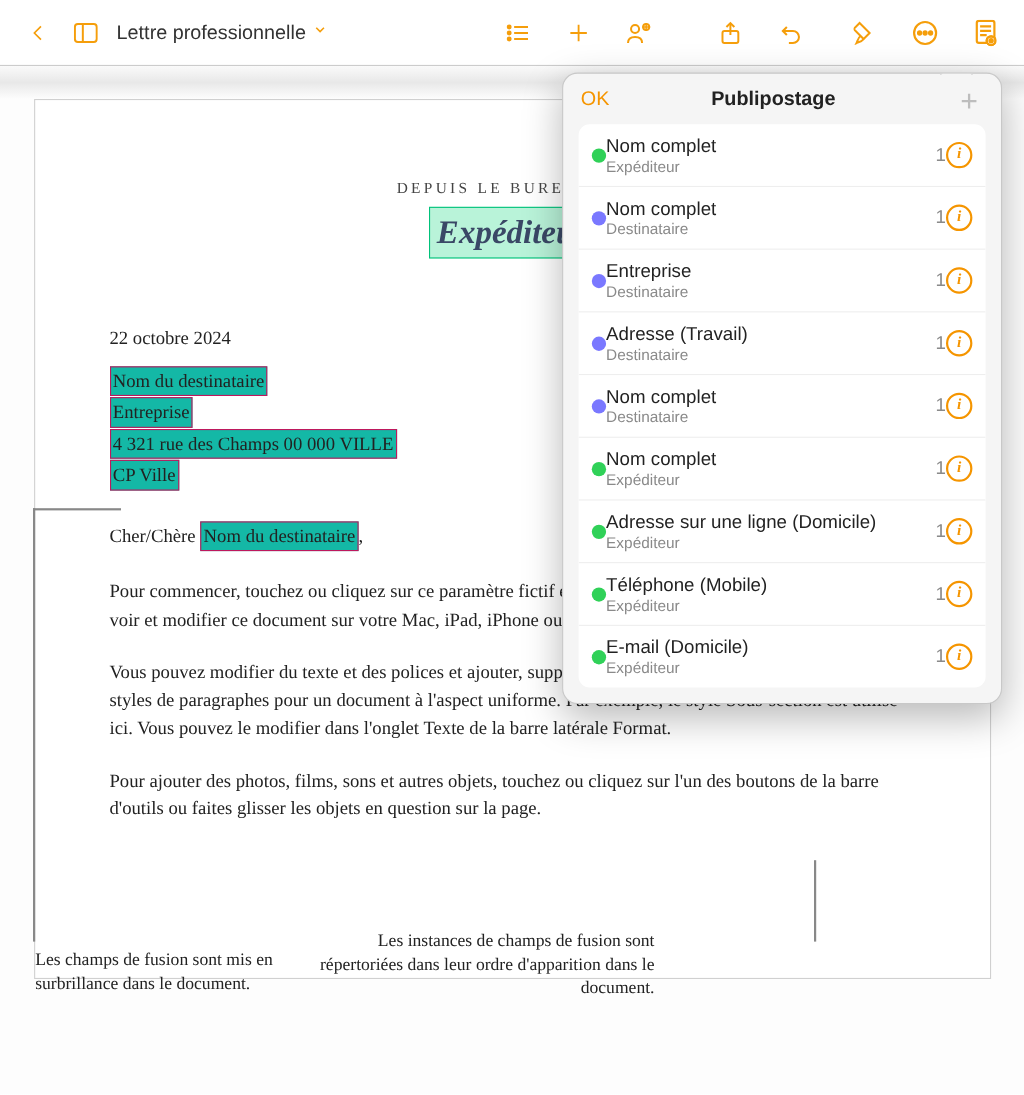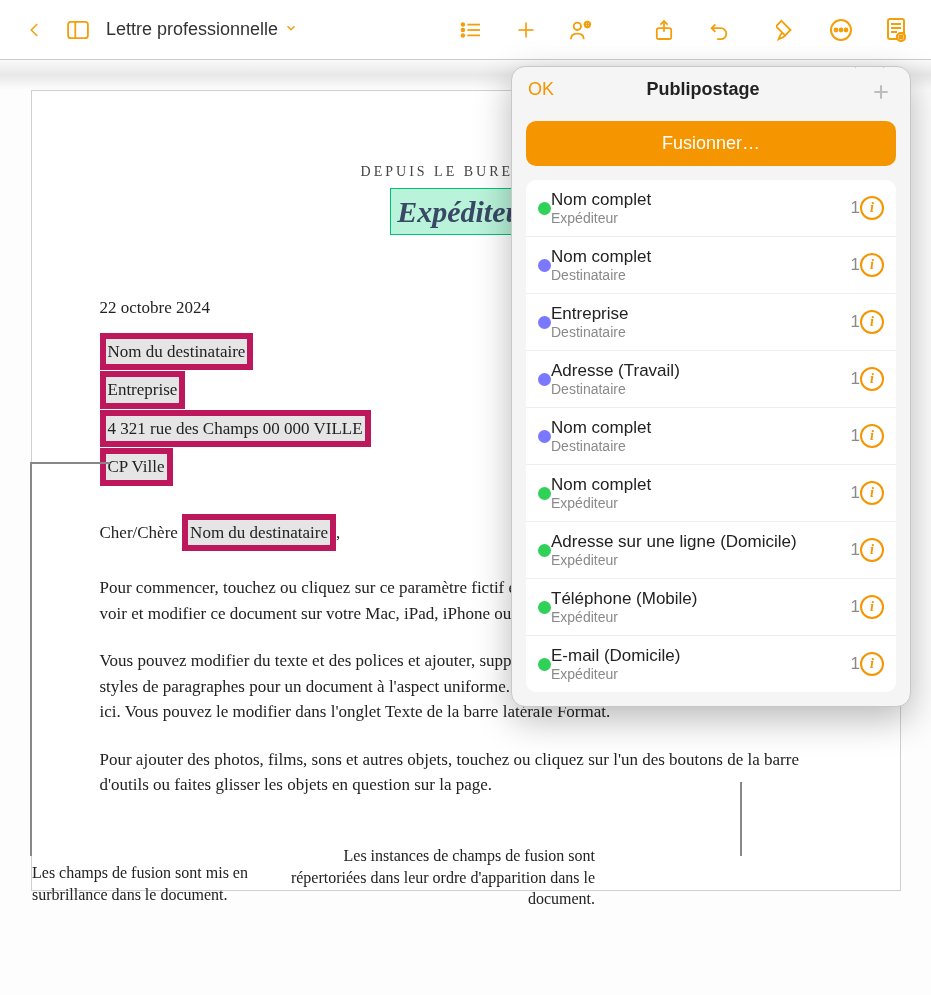--- a/index.html
+++ b/index.html
@@ -73,22 +73,22 @@
     font-family: Georgia, serif;
     font-style: italic;
     font-weight: bold;
     font-size: 30px;
     color: #3a4866;
     padding: 0 6px;
     display: inline-block;
   }
   .date { margin-top: 60px; margin-bottom: 12px; }
   .hl-purple {
-    border: 6px solid #be185d;
-    background: #e5e5e5;
+    border: 1px solid #be185d;
+    background: #14b8a6;
     padding: 0 2px;
     display: inline-block;
   }
   .addr-block div { margin-bottom: 1px; }
   .greeting { margin-top: 28px; margin-bottom: 24px; }
   .para { margin-bottom: 22px; }
 
   
   .popover {
     position: absolute;
@@ -282,21 +282,20 @@
   <div class="pop-head">
     <span class="ok-btn">OK</span>
     <span class="pop-title">Publipostage</span>
     <span class="plus-btn">
       <svg width="20" height="20" viewBox="0 0 24 24">
           <line x1="12" y1="4" x2="12" y2="20"></line>
           <line x1="4" y1="12" x2="20" y2="12"></line>
         </svg>
     </span>
   </div>
-  <div class="fuse-btn">Fusionner…</div>
   <div class="field-list" id="field-list">
       <div class="field-row">
         <span class="dot g"></span>
         <div class="field-text">
           <div class="field-name">Nom complet</div>
           <div class="field-sub">Expéditeur</div>
         </div>
         <span class="count">1</span>
         <span class="info-btn">i</span>
       </div>

